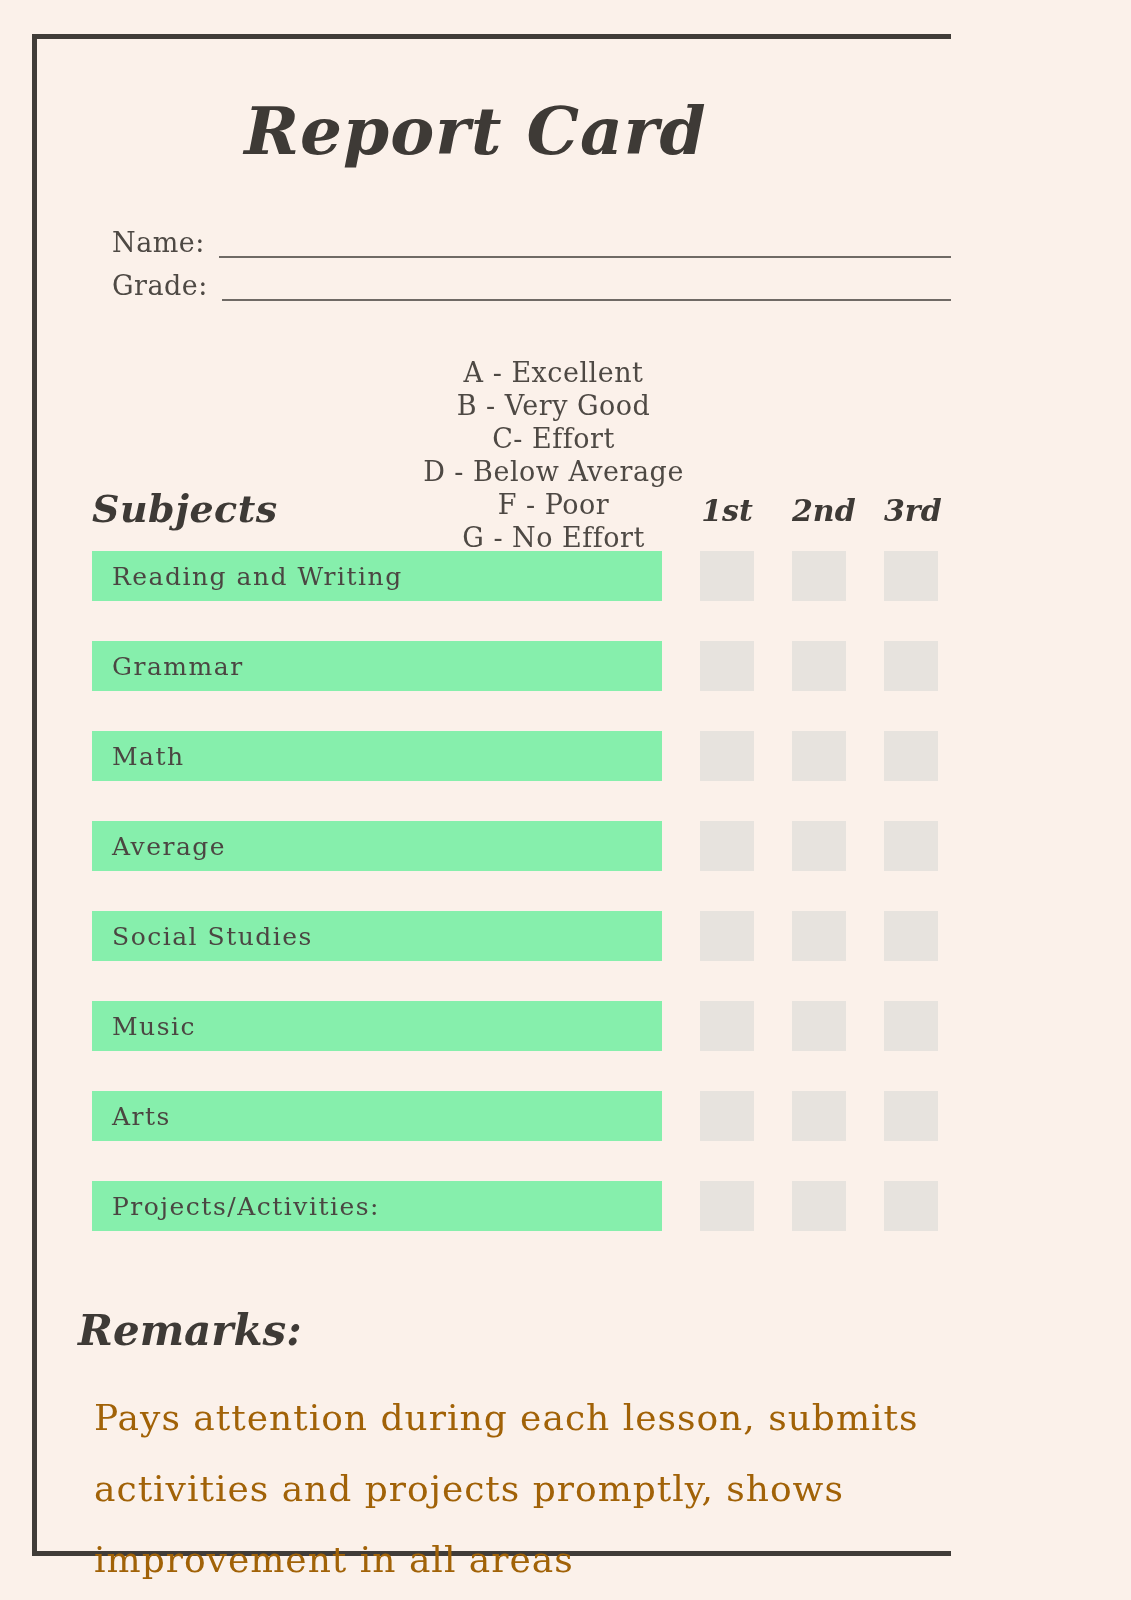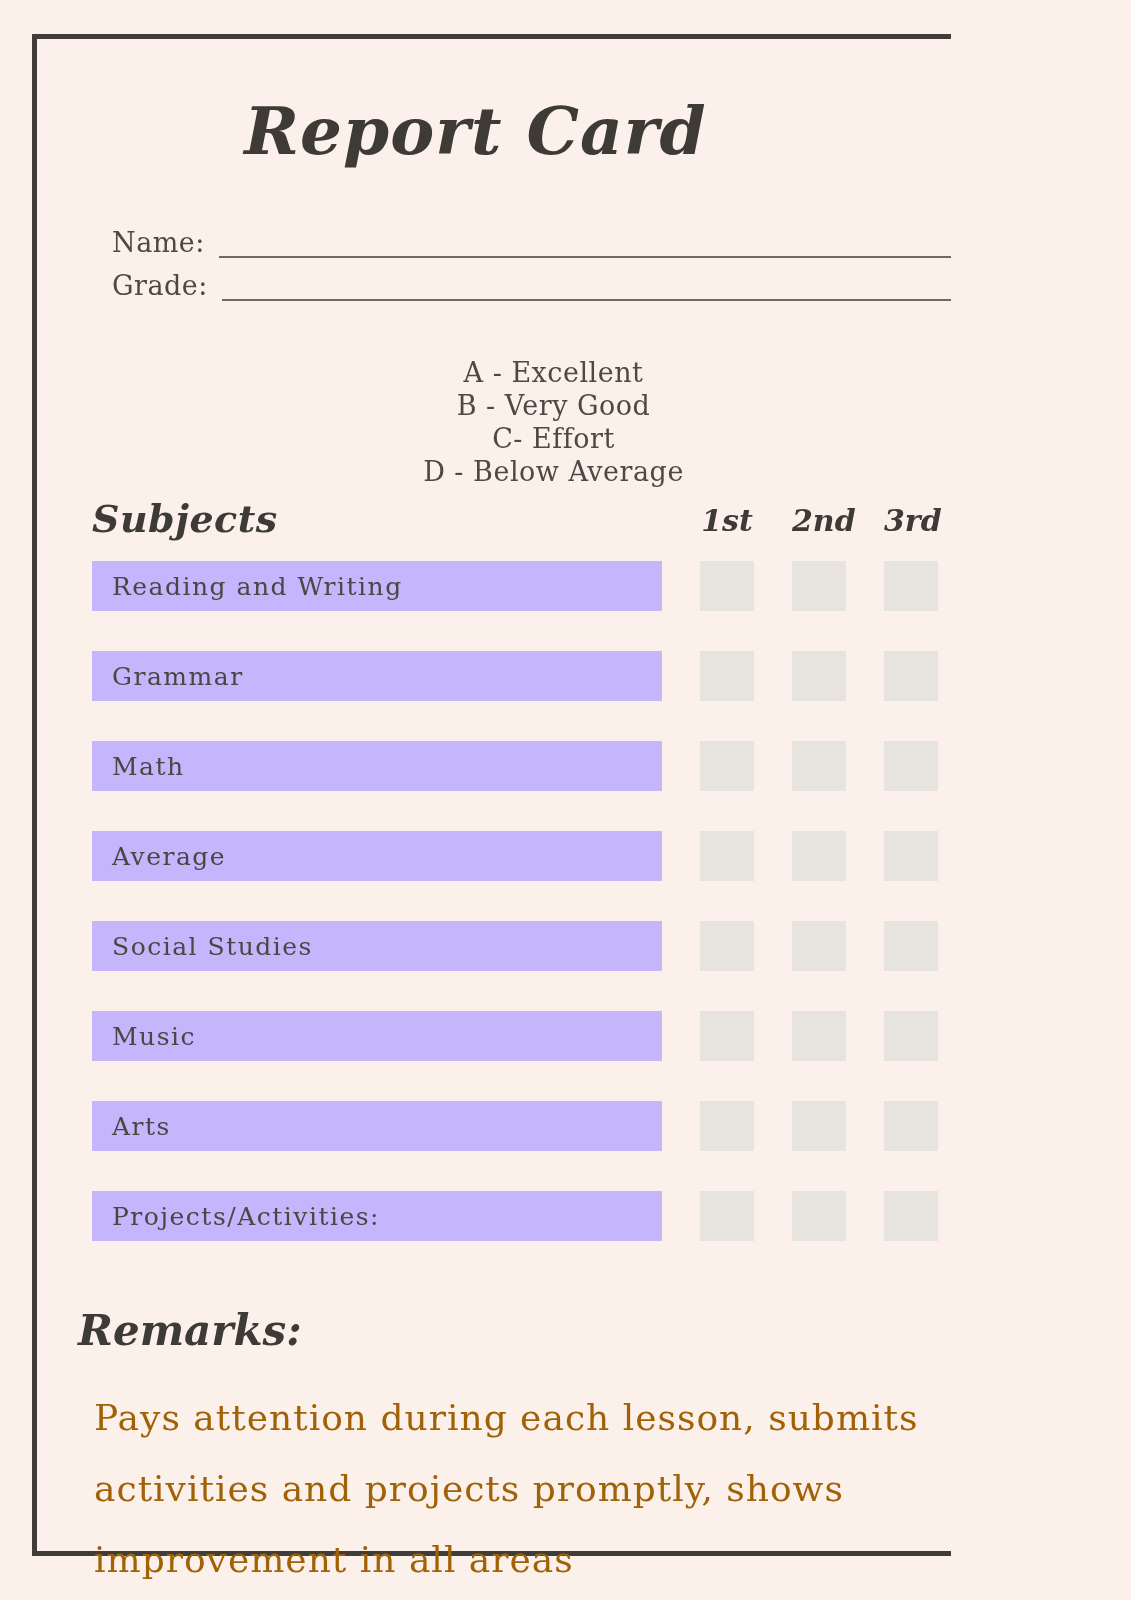--- a/index.html
+++ b/index.html
@@ -23,33 +23,33 @@
     font-size:66px;font-weight:bold;font-style:italic;
     color:#3e3a36;
     letter-spacing:1px;
   }
   .fields{position:absolute;left:88px;top:220px;width:922px;}
   .field-row{display:flex;align-items:flex-end;height:38px;margin-bottom:5px;}
   .field-label{font-size:27px;color:#4e4944;margin-right:14px;letter-spacing:0.5px;line-height:1.1;margin-left:24px;}
   .field-line{flex:1;border-bottom:2px solid #6f6a65;height:36px;}
   .legend{position:absolute;left:92px;top:356px;width:923px;display:flex;flex-direction:column;}
   .legend-col{flex:1;text-align:center;font-size:27px;line-height:33px;color:#4e4944;letter-spacing:0.5px;}
-  .table{position:absolute;left:92px;top:496px;width:938px;}
+  .table{position:absolute;left:92px;top:486px;width:938px;}
   .grid{display:grid;grid-template-columns:570px 54px 54px 54px 54px;column-gap:38px;}
   .table-header{align-items:end;margin-bottom:20px;}
   .subjects-heading{
     font-size:38px;font-weight:bold;font-style:italic;color:#3e3a36;letter-spacing:0.5px;
   }
   .quarter-header{
     text-align:center;font-size:30px;font-weight:bold;font-style:italic;
     color:#3e3a36;padding-bottom:3px;white-space:nowrap;
   }
   .subject-row{margin-bottom:40px;height:50px;}
   .subject-bar{
-    background:#c4b5fd;display:flex;align-items:center;
+    background:#86efac;display:flex;align-items:center;
     padding-left:20px;box-sizing:border-box;
     font-size:25px;letter-spacing:1.5px;color:#4b4642;
   }
   .grade-cell{background:#e7e3de;height:50px;}
   .remarks-heading{
     position:absolute;left:78px;top:1306px;
     font-size:42px;font-weight:bold;font-style:italic;color:#3e3a36;
   }
   .remarks-text{
     position:absolute;left:94px;top:1382px;width:960px;
@@ -77,20 +77,24 @@
   </div>
 
   <div class="legend">
     <div class="legend-col">
       <div>A - Excellent</div>
       <div>B - Very Good</div>
     </div>
     <div class="legend-col">
       <div>C- Effort</div>
       <div>D - Below Average</div>
+    </div>
+    <div class="legend-col">
+      <div>F - Poor</div>
+      <div>G - No Effort</div>
     </div>
   </div>
 
   <div class="table">
 
     <div class="grid table-header">
       <div class="subjects-heading">Subjects</div>
       <div class="quarter-header">1st</div>
       <div class="quarter-header">2nd</div>
       <div class="quarter-header">3rd</div>

